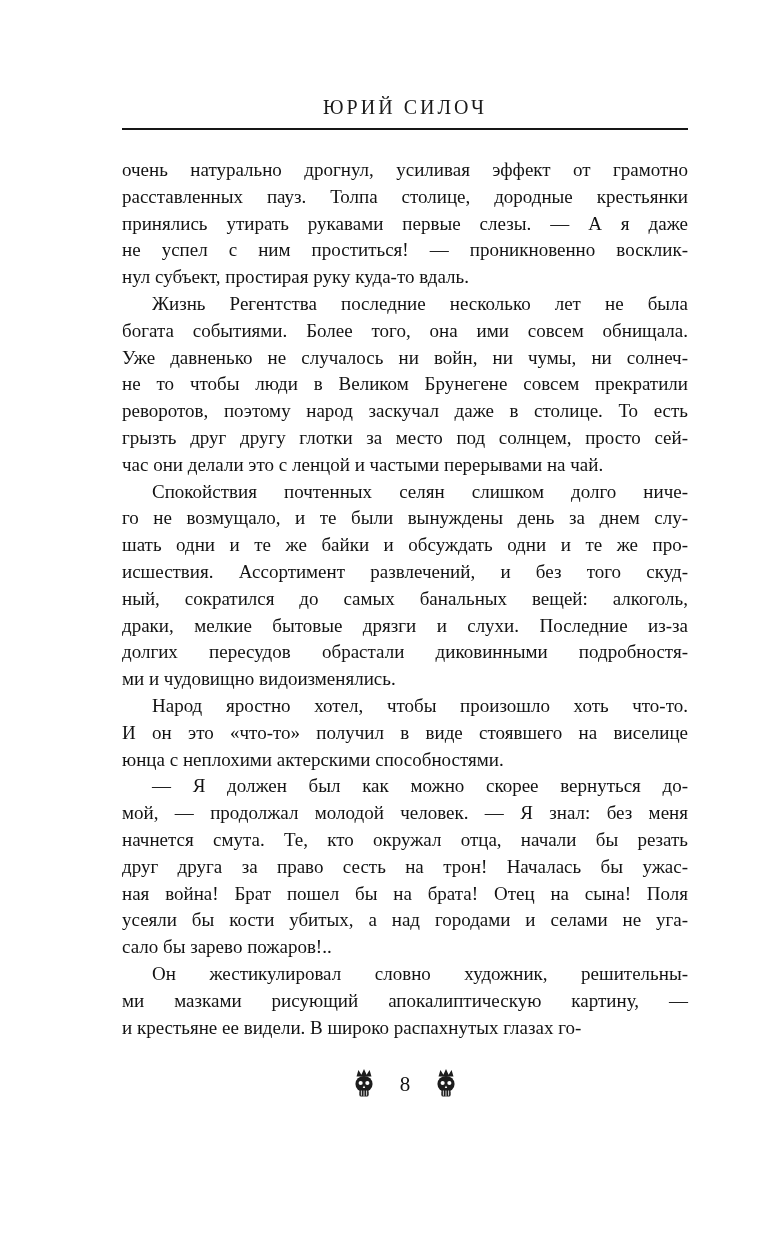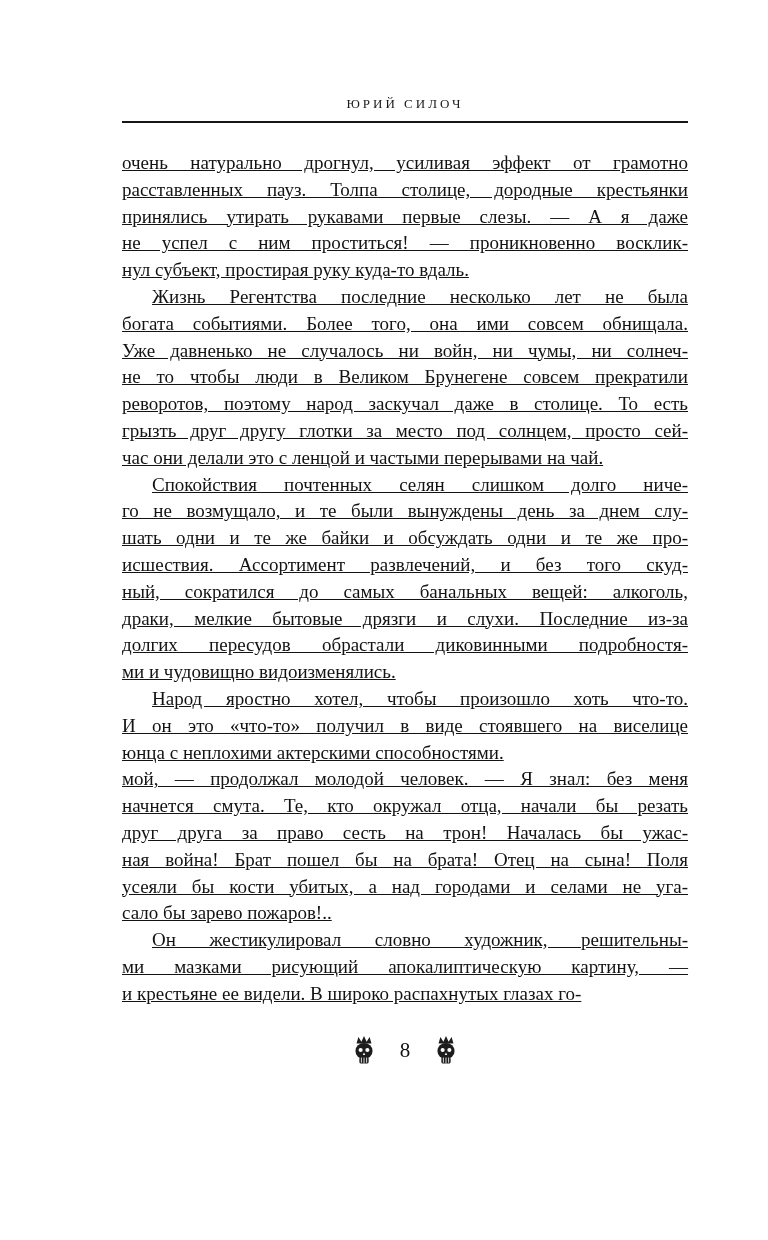--- a/index.html
+++ b/index.html
@@ -10,35 +10,35 @@
     background: #ffffff;
     font-family: "Liberation Serif", serif;
     color: #131313;
     box-sizing: border-box;
     overflow: hidden;
   }
   .running-header {
     margin: 0 80px 0 122px;
     padding-top: 96px;
     text-align: center;
-    font-size: 13px;
+    font-size: 20px;
     letter-spacing: 3px;
     color: #1a1a1a;
   }
   .header-rule {
     height: 2px;
     background: #161616;
     margin: 9px 80px 0 122px;
   }
   .text-block {
     margin: 27px 80px 0 122px;
     font-size: 19px;
     line-height: 26.8px;
   }
-  .paragraph { margin: 0; text-decoration: underline; }
+  .paragraph { margin: 0; }
   .line {
     text-align: justify;
     text-align-last: justify;
     white-space: normal;
   }
   .line.last { text-align-last: left; }
   .line.indent { text-indent: 30px; }
   .footer {
     margin: 26px 80px 0 122px;
     display: flex;
@@ -87,20 +87,21 @@
         <div class="line">драки, мелкие бытовые дрязги и слухи. Последние из-за</div>
         <div class="line">долгих пересудов обрастали диковинными подробностя-</div>
         <div class="line last">ми и чудовищно видоизменялись.</div>
       </div>
       <div class="paragraph">
         <div class="line indent">Народ яростно хотел, чтобы произошло хоть что-то.</div>
         <div class="line">И он это «что-то» получил в виде стоявшего на виселице</div>
         <div class="line last">юнца с неплохими актерскими способностями.</div>
       </div>
       <div class="paragraph">
+        <div class="line indent">— Я должен был как можно скорее вернуться до-</div>
         <div class="line">мой, — продолжал молодой человек. — Я знал: без меня</div>
         <div class="line">начнется смута. Те, кто окружал отца, начали бы резать</div>
         <div class="line">друг друга за право сесть на трон! Началась бы ужас-</div>
         <div class="line">ная война! Брат пошел бы на брата! Отец на сына! Поля</div>
         <div class="line">усеяли бы кости убитых, а над городами и селами не уга-</div>
         <div class="line last">сало бы зарево пожаров!..</div>
       </div>
       <div class="paragraph">
         <div class="line indent">Он жестикулировал словно художник, решительны-</div>
         <div class="line">ми мазками рисующий апокалиптическую картину, —</div>

